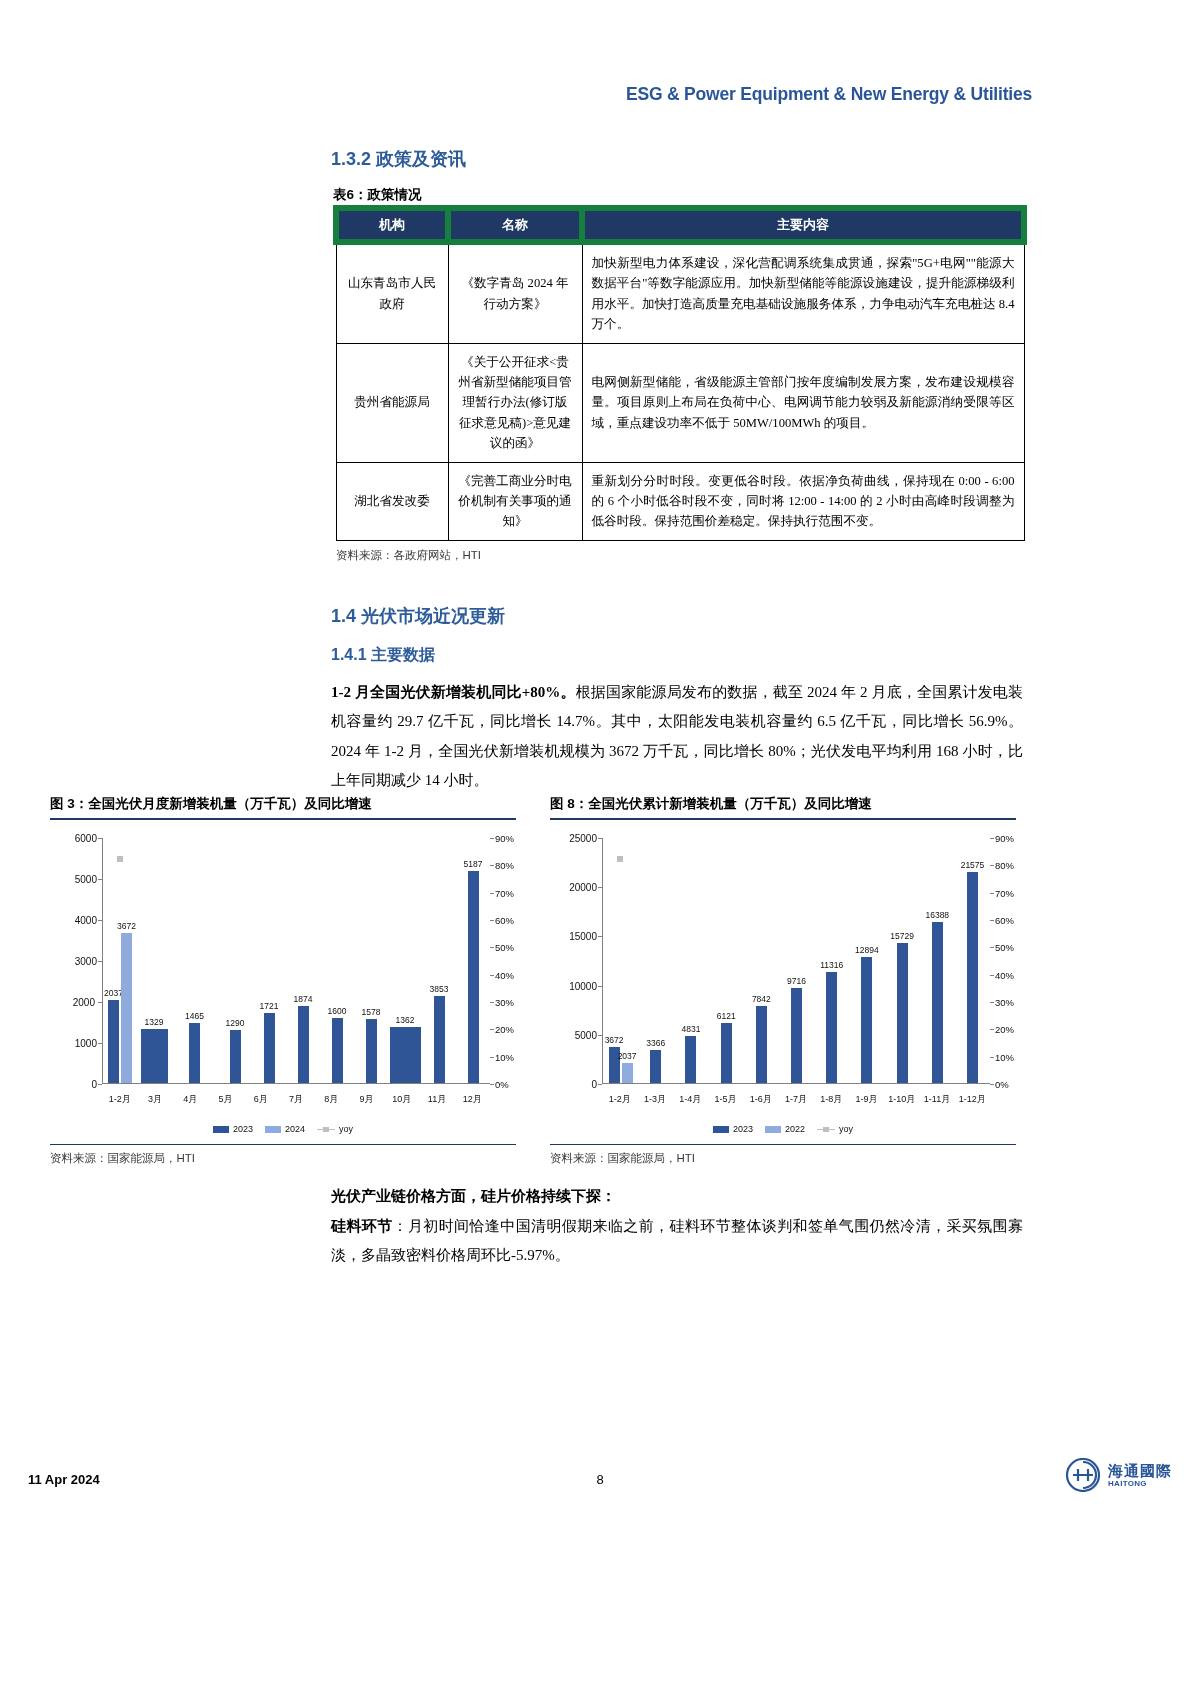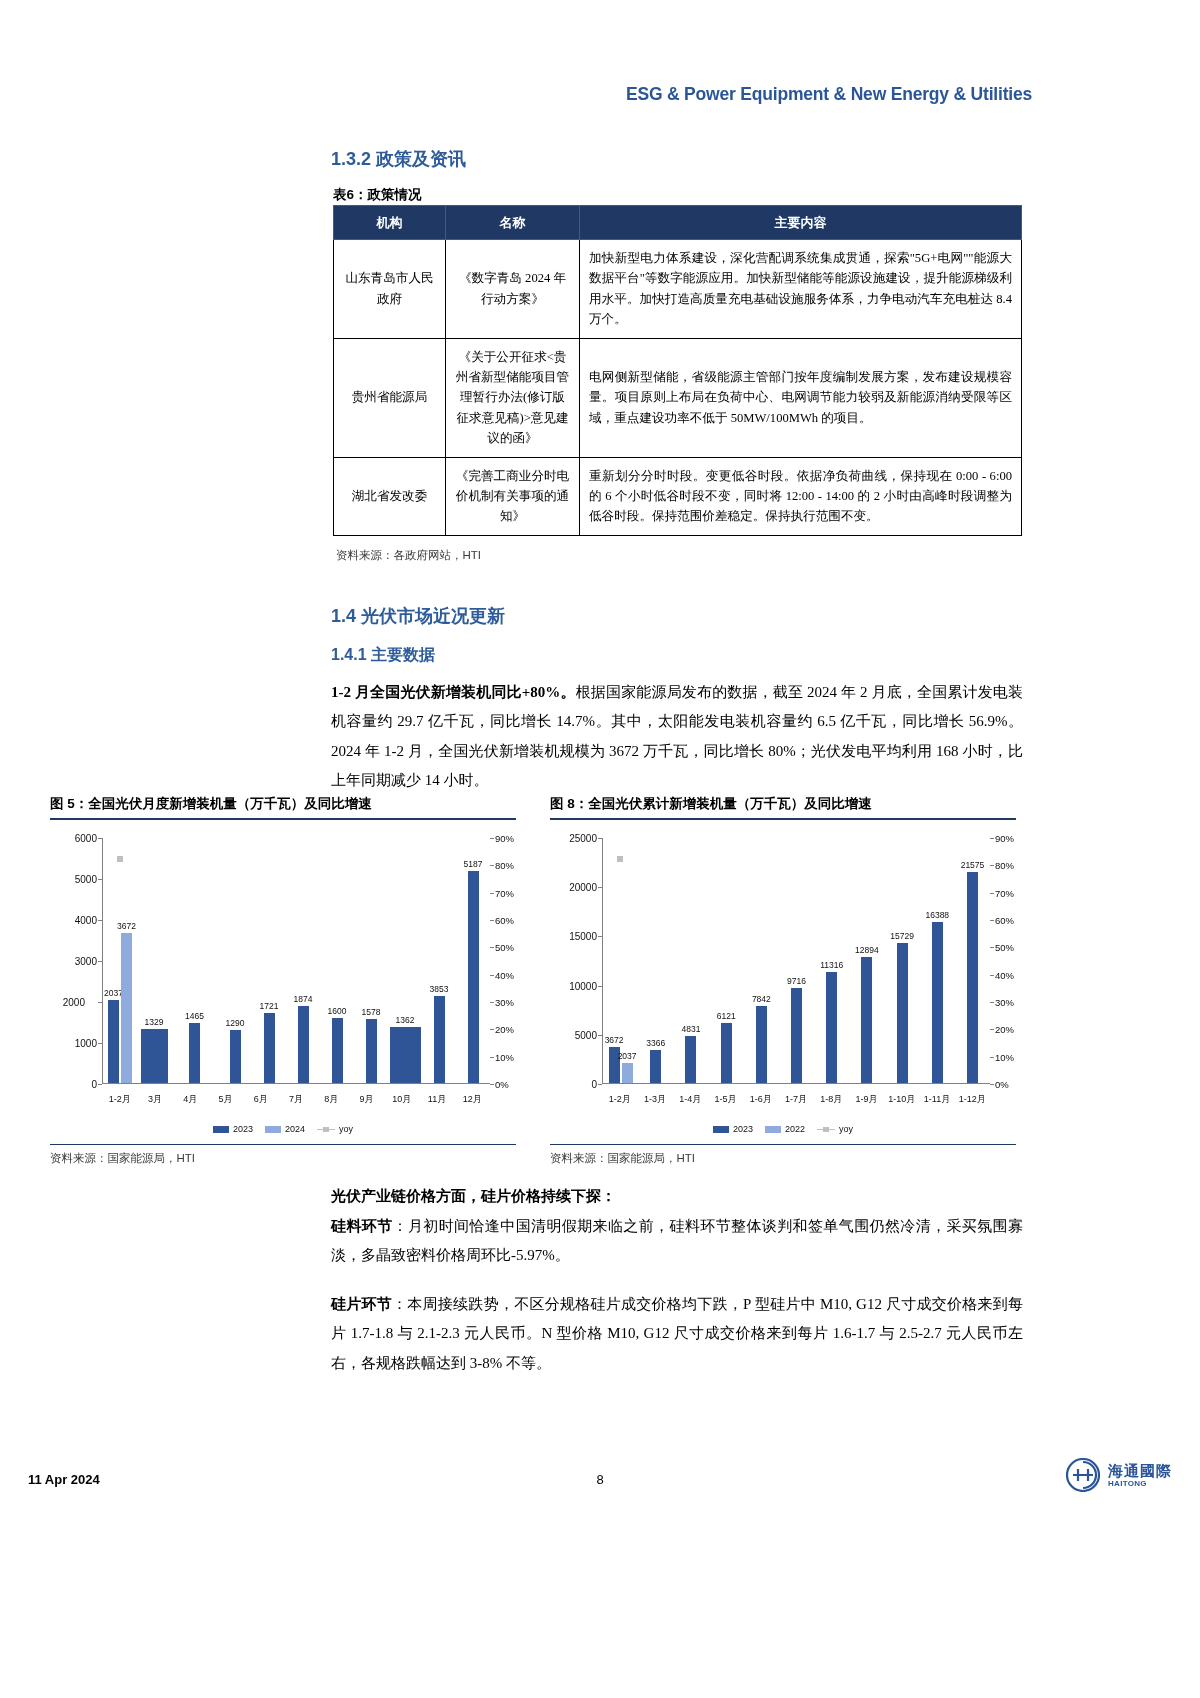--- a/index.html
+++ b/index.html
@@ -40,21 +40,21 @@
   .policy-table {
     position: absolute; left: 333px; top: 205px;
     width: 688px; border-collapse: collapse;
     table-layout: fixed;
   }
   .policy-table th {
     background: #1f3864; color: #ffffff;
     font-family: "Liberation Sans", sans-serif;
     font-weight: bold; font-size: 13px;
     height: 34px; text-align: center;
-    border: 1px solid #15803d;
+    border: 6px solid #15803d;
   }
   .policy-table td {
     border: 1px solid #000; padding: 8px 9px;
     font-size: 12.6px; line-height: 1.62;
     vertical-align: middle; color: #000;
   }
   .col-org  { width: 112px; text-align: center; }
   .col-name { width: 134px; text-align: center; }
   .col-body { width: 442px; text-align: justify; text-justify: inter-ideograph; }
 
@@ -193,37 +193,37 @@
   <div class="src-note" id="src-table">资料来源：各政府网站，HTI</div>
 
   <div class="h-sect" id="h14">1.4 光伏市场近况更新</div>
   <div class="h-sect" id="h141">1.4.1 主要数据</div>
 
   <div class="body-para">
     <b>1-2 月全国光伏新增装机同比+80%。</b><span>根据国家能源局发布的数据，截至 2024 年 2 月底，全国累计发电装机容量约 29.7 亿千瓦，同比增长 14.7%。其中，太阳能发电装机容量约 6.5 亿千瓦，同比增长 56.9%。2024 年 1-2 月，全国光伏新增装机规模为 3672 万千瓦，同比增长 80%；光伏发电平均利用 168 小时，比上年同期减少 14 小时。</span>
   </div>
 
   <div class="fig" id="fig7">
-    <div class="fig-title">图 5：全国光伏月度新增装机量（万千瓦）及同比增速</div>
+    <div class="fig-title">图 3：全国光伏月度新增装机量（万千瓦）及同比增速</div>
     <div class="fig-rule"></div>
     <div class="fig-box">
       <div class="plot" id="plot7">
         <div class="axis-line-l"></div>
         <div class="axis-line-b"></div>
       <div style="position: absolute; left: 0px; right: 0px; bottom: 0%; height: 0px;">
             <div class="ytick-mark"></div>
             <div class="ytick" style="bottom: 0px; position: absolute; right: 100%; margin-right: 5px; transform: translateY(50%);">0</div>
           </div>
           <div style="position: absolute; left: 0px; right: 0px; bottom: 16.6667%; height: 0px;">
             <div class="ytick-mark"></div>
             <div class="ytick" style="bottom: 0px; position: absolute; right: 100%; margin-right: 5px; transform: translateY(50%);">1000</div>
           </div>
           <div style="position: absolute; left: 0px; right: 0px; bottom: 33.3333%; height: 0px;">
             <div class="ytick-mark"></div>
-            <div class="ytick" style="bottom: 0px; position: absolute; right: 100%; margin-right: 17px; transform: translateY(50%);">2000</div>
+            <div class="ytick" style="bottom: 0px; position: absolute; right: 100%; margin-right: 7px; transform: translateY(50%);">2000</div>
           </div>
           <div style="position: absolute; left: 0px; right: 0px; bottom: 50%; height: 0px;">
             <div class="ytick-mark"></div>
             <div class="ytick" style="bottom: 0px; position: absolute; right: 100%; margin-right: 5px; transform: translateY(50%);">3000</div>
           </div>
           <div style="position: absolute; left: 0px; right: 0px; bottom: 66.6667%; height: 0px;">
             <div class="ytick-mark"></div>
             <div class="ytick" style="bottom: 0px; position: absolute; right: 100%; margin-right: 5px; transform: translateY(50%);">4000</div>
           </div>
           <div style="position: absolute; left: 0px; right: 0px; bottom: 83.3333%; height: 0px;">
@@ -530,23 +530,20 @@
         </div>
     </div>
     <div class="fig-botrule"></div>
     <div class="fig-src">资料来源：国家能源局，HTI</div>
   </div>
 
   <div class="para2" id="p-head">光伏产业链价格方面，硅片价格持续下探：</div>
   <div class="para2" id="p-a">
     <b>硅料环节</b><span>：月初时间恰逢中国清明假期来临之前，硅料环节整体谈判和签单气围仍然冷清，采买氛围寡淡，多晶致密料价格周环比-5.97%。</span>
   </div>
-  <div class="para2" id="p-b">
-    <b>硅片环节</b><span>：本周接续跌势，不区分规格硅片成交价格均下跌，P 型硅片中 M10, G12 尺寸成交价格来到每片 1.7-1.8 与 2.1-2.3 元人民币。N 型价格 M10, G12 尺寸成交价格来到每片 1.6-1.7 与 2.5-2.7 元人民币左右，各规格跌幅达到 3-8% 不等。</span>
-  </div>
 
   <div class="f-date">11 Apr 2024</div>
   <div class="f-page">8</div>
   <div class="f-logo">
     <svg width="34" height="34" viewBox="0 0 34 34">
       <circle cx="17" cy="17" r="16" fill="none" stroke="#2a5699" stroke-width="2.2"></circle>
       <path d="M17 4 A13 13 0 0 1 17 30" fill="none" stroke="#2a5699" stroke-width="2.2"></path>
       <path d="M7 17 L27 17 M12 11 L12 23 M22 11 L22 23" stroke="#2a5699" stroke-width="2.2" fill="none"></path>
     </svg>
     <span class="f-logo-txt">

